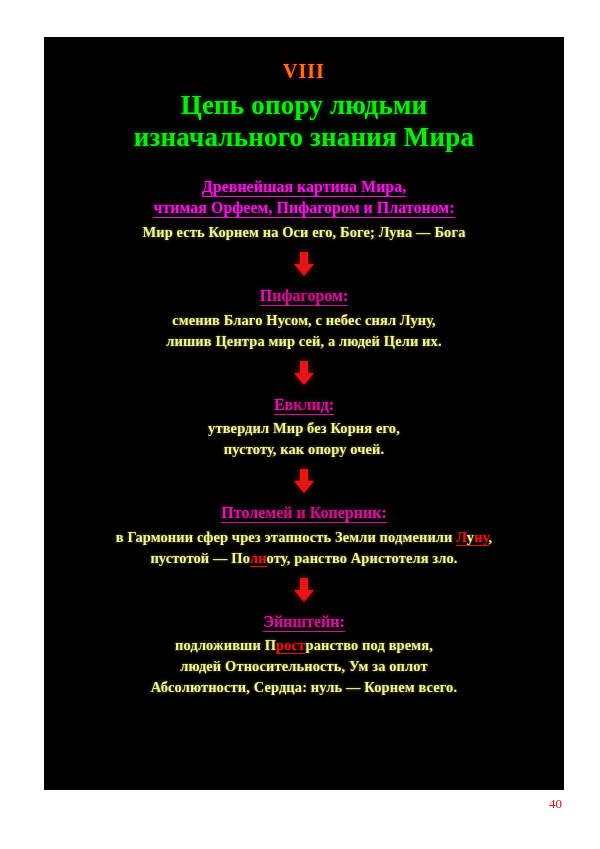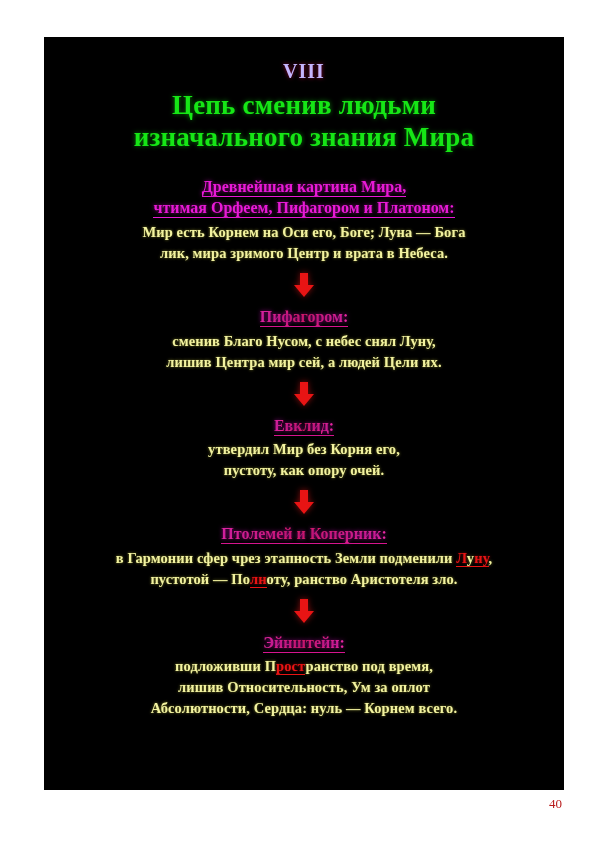--- a/index.html
+++ b/index.html
@@ -42,21 +42,21 @@
     width: 520px;
     padding-top: 23px;
     text-align: center;
   }
 
   
   .chapter-number {
     font-size: 20px;
     font-weight: bold;
     letter-spacing: 1px;
-    color: #c4b5fd;
+    color: #f97316;
     text-shadow: 0 0 4px #8e0a36;
     line-height: 1.1;
     margin: 0 0 8px 0;
   }
 
   .slide-title {
     font-size: 27px;
     font-weight: bold;
     color: #16e616;
     text-shadow: 0 0 5px #0a7d0a;
@@ -149,32 +149,31 @@
 <body>
 
 <div id="page-sheet">
 
   <div id="slide-panel">
     <div class="inner">
 
       <div class="chapter-number">VIII</div>
 
       <div class="slide-title">
-        <span class="t-line">Цепь сменив людьми</span>
+        <span class="t-line">Цепь опору людьми</span>
         <span class="t-line">изначального знания Мира</span>
       </div>
 
       <div class="block">
         <div class="block-heading">
           <span class="h-line"><span>Древнейшая картина Мира,</span></span>
           <span class="h-line"><span>чтимая Орфеем, Пифагором и Платоном:</span></span>
         </div>
         <div class="block-body">
           <span class="b-line">Мир есть Корнем на Оси его, Боге; Луна — Бога</span>
-          <span class="b-line">лик, мира зримого Центр и врата в Небеса.</span>
         </div>
       </div>
 
       <div class="arrow-wrap">
         <svg class="arrow-down" viewBox="0 0 26 26">
           <polygon points="9,1 17,1 17,13 23,13 13,25 3,13 9,13" fill="#e81414"></polygon>
         </svg>
       </div>
 
       <div class="block">
@@ -224,21 +223,21 @@
           <polygon points="9,1 17,1 17,13 23,13 13,25 3,13 9,13" fill="#e81414"></polygon>
         </svg>
       </div>
 
       <div class="block">
         <div class="block-heading warm">
           <span class="h-line"><span>Эйнштейн:</span></span>
         </div>
         <div class="block-body">
             <span class="b-line"><span>подложивши П</span><span class="hl">рост</span><span>ранство под время,</span></span>
-            <span class="b-line"><span>лишив Относительность, Ум за оплот</span></span>
+            <span class="b-line"><span>людей Относительность, Ум за оплот</span></span>
             <span class="b-line"><span>Абсолютности, Сердца: нуль — Корнем всего.</span></span>
           </div>
       </div>
 
     </div>
   </div>
 
   <div id="page-number">40</div>
 
 </div>

